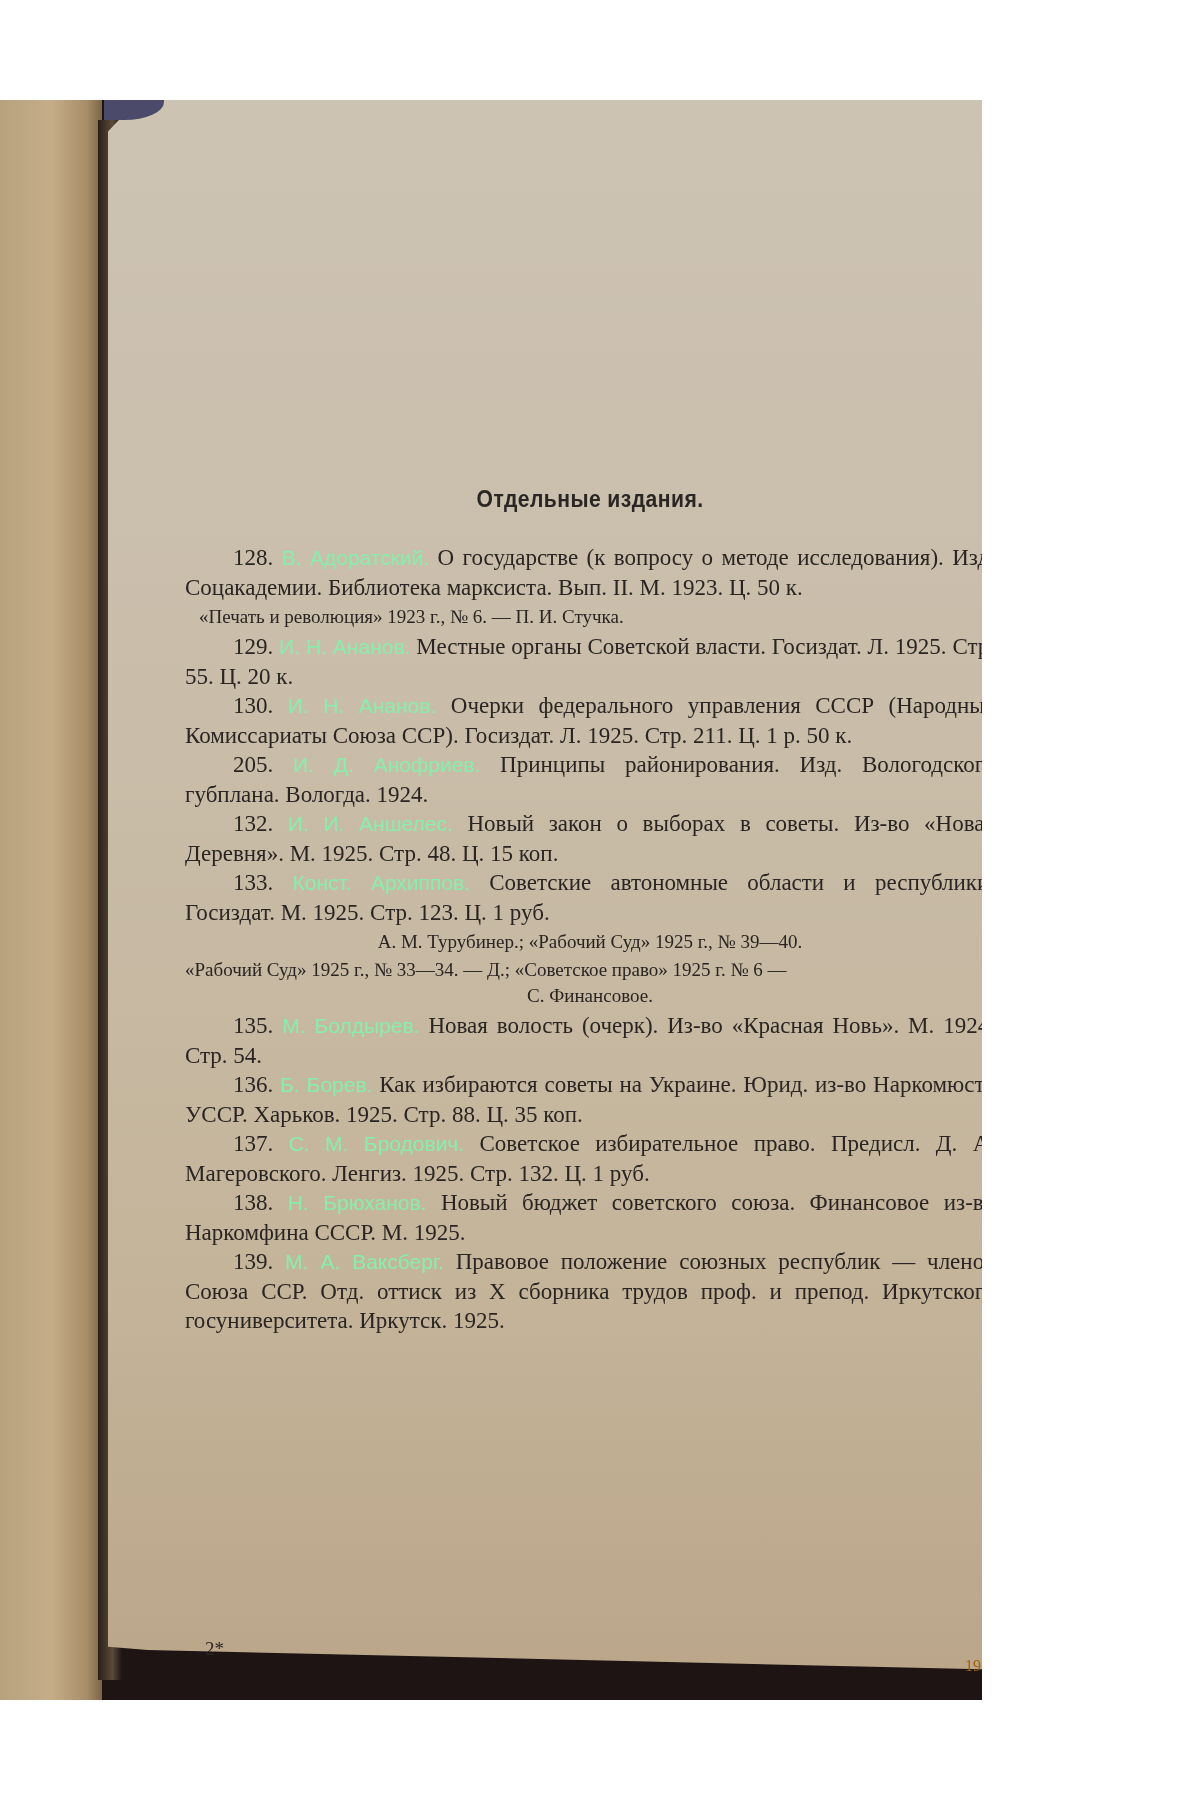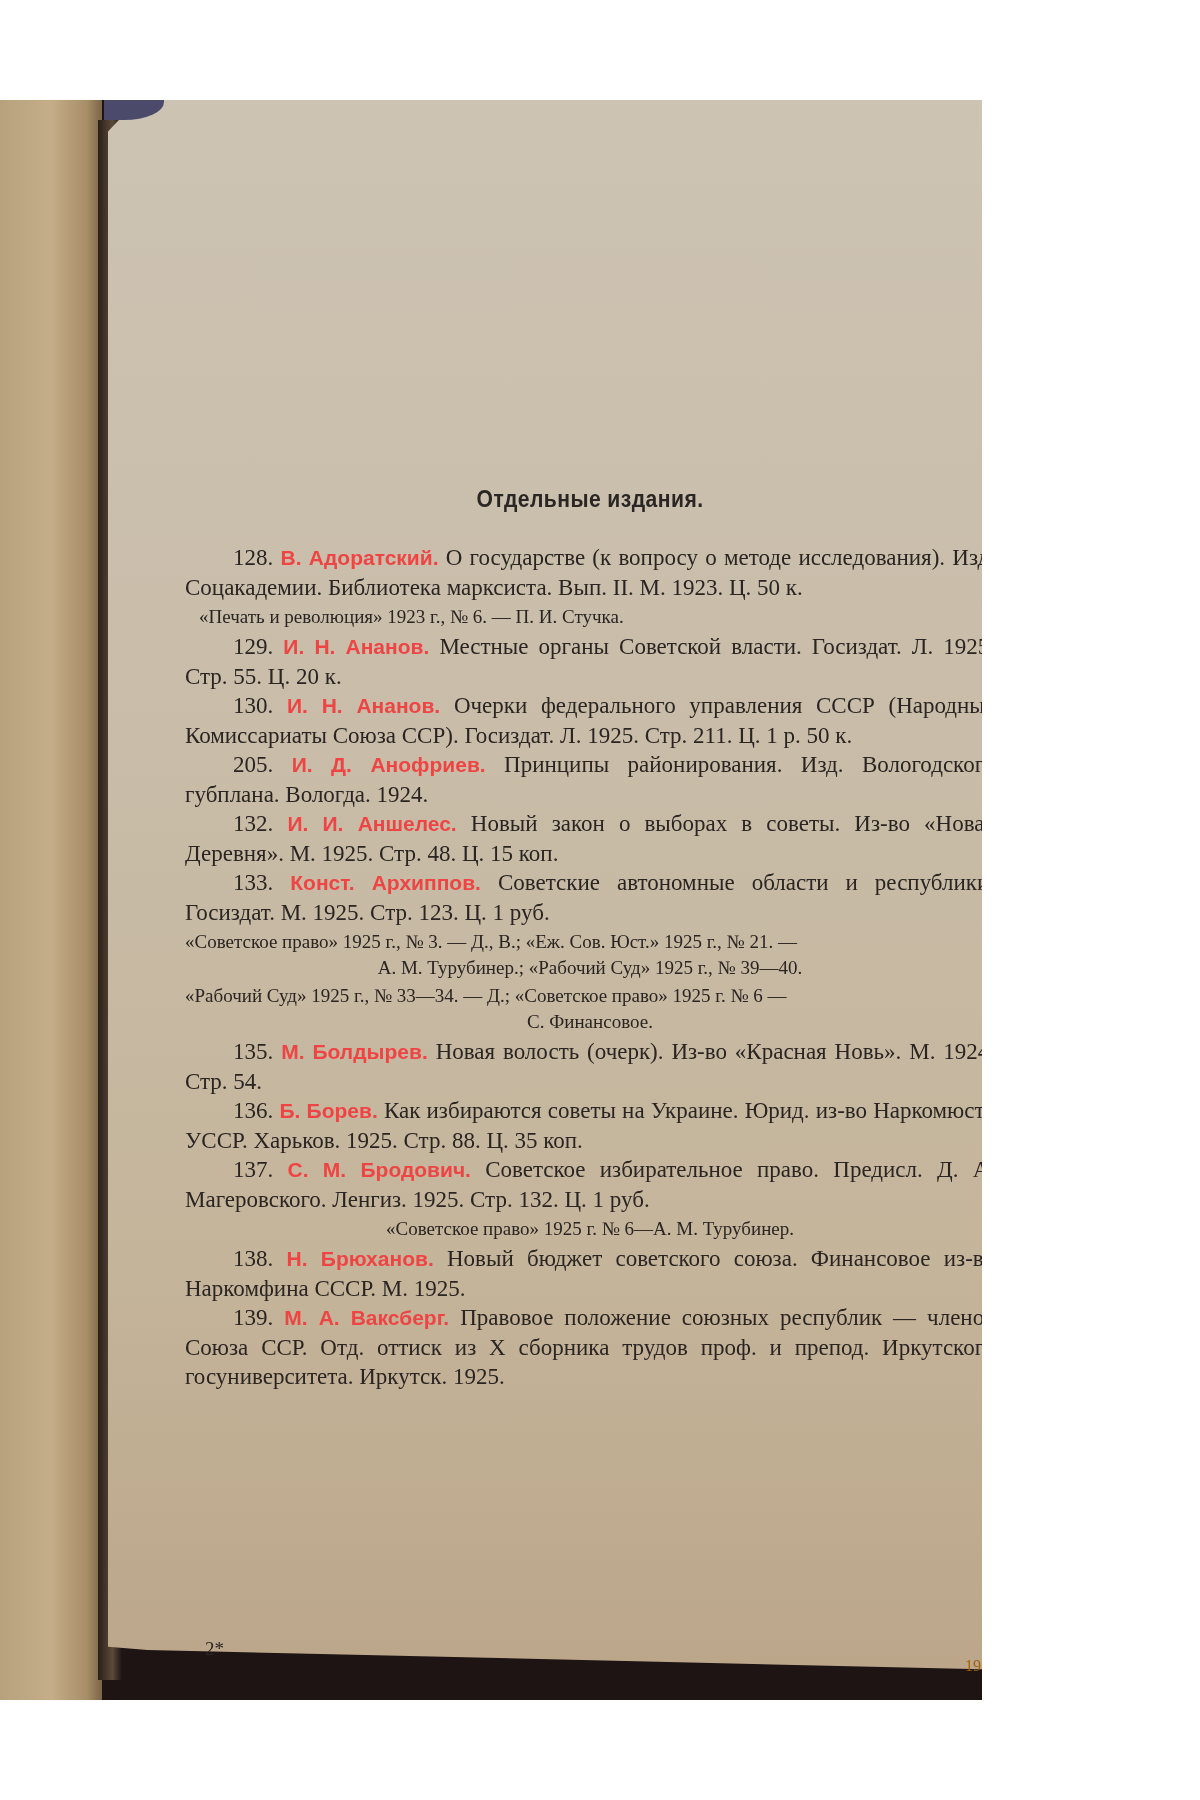--- a/index.html
+++ b/index.html
@@ -48,21 +48,21 @@
     position:absolute; top:385px; left:0; width:810px; text-align:center;
     font-family:"Liberation Sans", "DejaVu Sans", sans-serif;
     font-weight:bold; font-size:24px; letter-spacing:0.5px; color:#2a2624;
     transform:scaleX(0.88);
   }
   .entries { position:absolute; top:443px; left:0; width:810px; }
   .entry { font-size:23px; line-height:29.5px; text-align:justify; margin-bottom:0; }
   .entry .num { display:inline-block; text-indent:0; }
   .entry p { margin:0; text-indent:48px; }
   .entry .author {
-    font-family:"Liberation Sans", "DejaVu Sans", sans-serif; font-weight:bold; font-size:21px; color:#ef4444;
+    font-family:"Liberation Sans", "DejaVu Sans", sans-serif; font-weight:normal; font-size:21px; color:#86efac;
   }
   .review {
     font-size:19px; line-height:26px; margin:2px 0 2px 0; padding-left:0;
   }
   .review .cont { display:block; text-align:center; }
   .sig { position:absolute; top:1538px; left:205px; font-size:19px; color:#2a2522; }
   .pageno { position:absolute; top:1557px; left:965px; font-size:16px; color:#a16207; }
 </style>
 </head>
 <body>
@@ -100,21 +100,20 @@
         <p><span class="num">205.</span> <span class="author">И. Д. Анофриев.</span> <span>Принципы районирования. Изд. Вологодского губплана. Вологда. 1924.</span></p>
       </div>
 
       <div class="entry">
         <p><span class="num">132.</span> <span class="author">И. И. Аншелес.</span> <span>Новый закон о выборах в советы. Из-во «Новая Деревня». М. 1925. Стр. 48. Ц. 15 коп.</span></p>
       </div>
 
       <div class="entry">
         <p><span class="num">133.</span> <span class="author">Конст. Архиппов.</span> <span>Советские автономные области и республики. Госиздат. М. 1925. Стр. 123. Ц. 1 руб.</span></p>
         <div class="review">
-          <span>«Советское право» 1925 г., № 3. — Д., В.; «Еж. Сов. Юст.» 1925 г., № 21. —</span>
           <span class="cont">А. М. Турубинер.; «Рабочий Суд» 1925 г., № 39—40.</span>
         </div>
       </div>
 
       <div class="entry">
         <div class="review">
           <span>«Рабочий Суд» 1925 г., № 33—34. — Д.; «Советское право» 1925 г. № 6 —</span>
           <span class="cont">С. Финансовое.</span>
         </div>
       </div>
@@ -122,21 +121,20 @@
       <div class="entry">
         <p><span class="num">135.</span> <span class="author">М. Болдырев.</span> <span>Новая волость (очерк). Из-во «Красная Новь». М. 1924. Стр. 54.</span></p>
       </div>
 
       <div class="entry">
         <p><span class="num">136.</span> <span class="author">Б. Борев.</span> <span>Как избираются советы на Украине. Юрид. из-во Наркомюста УССР. Харьков. 1925. Стр. 88. Ц. 35 коп.</span></p>
       </div>
 
       <div class="entry">
         <p><span class="num">137.</span> <span class="author">С. М. Бродович.</span> <span>Советское избирательное право. Предисл. Д. А. Магеровского. Ленгиз. 1925. Стр. 132. Ц. 1 руб.</span></p>
-        <div class="review" style="text-align:center">«Советское право» 1925 г. № 6—А. М. Турубинер.</div>
       </div>
 
       <div class="entry">
         <p><span class="num">138.</span> <span class="author">Н. Брюханов.</span> <span>Новый бюджет советского союза. Финансовое из-во Наркомфина СССР. М. 1925.</span></p>
       </div>
 
       <div class="entry">
         <p><span class="num">139.</span> <span class="author">М. А. Ваксберг.</span> <span>Правовое положение союзных республик — членов Союза ССР. Отд. оттиск из X сборника трудов проф. и препод. Иркутского госуниверситета. Иркутск. 1925.</span></p>
       </div>
     </div>

